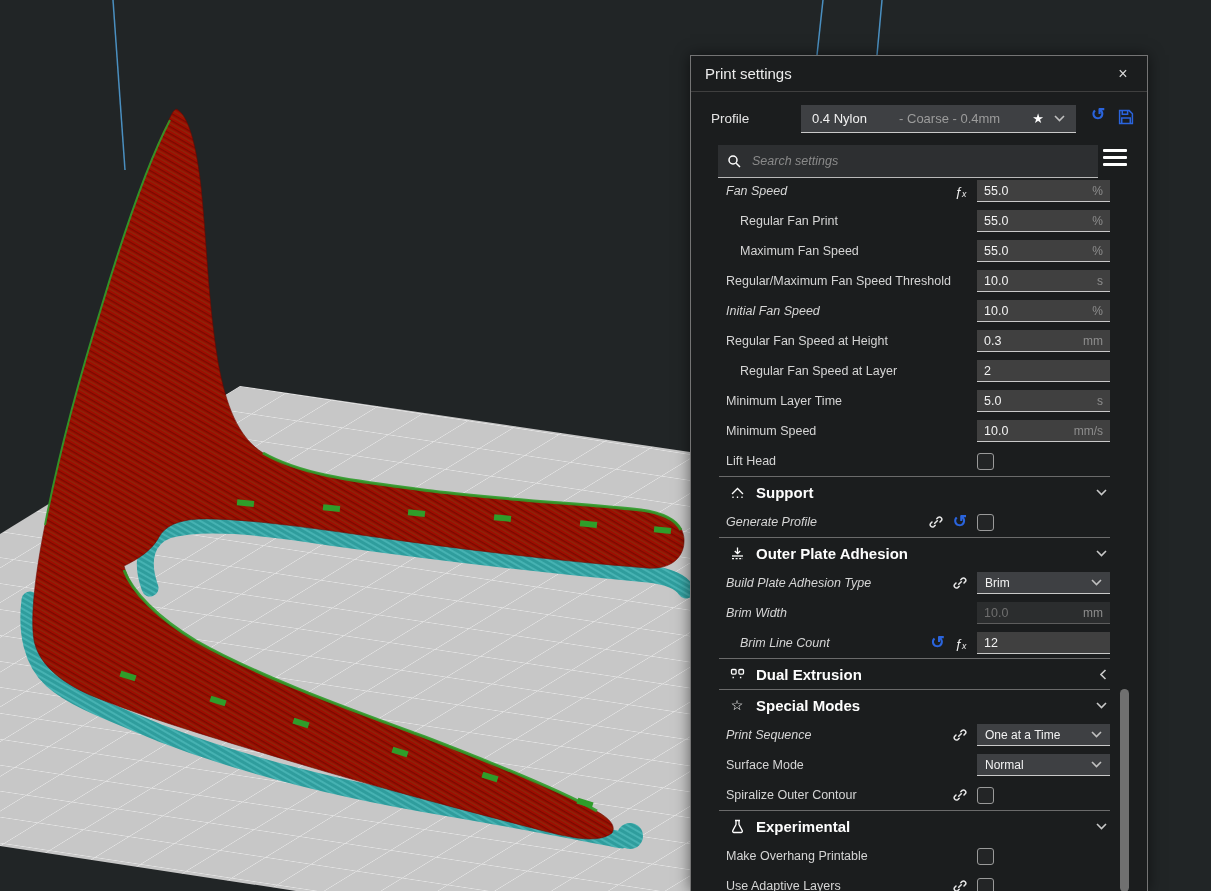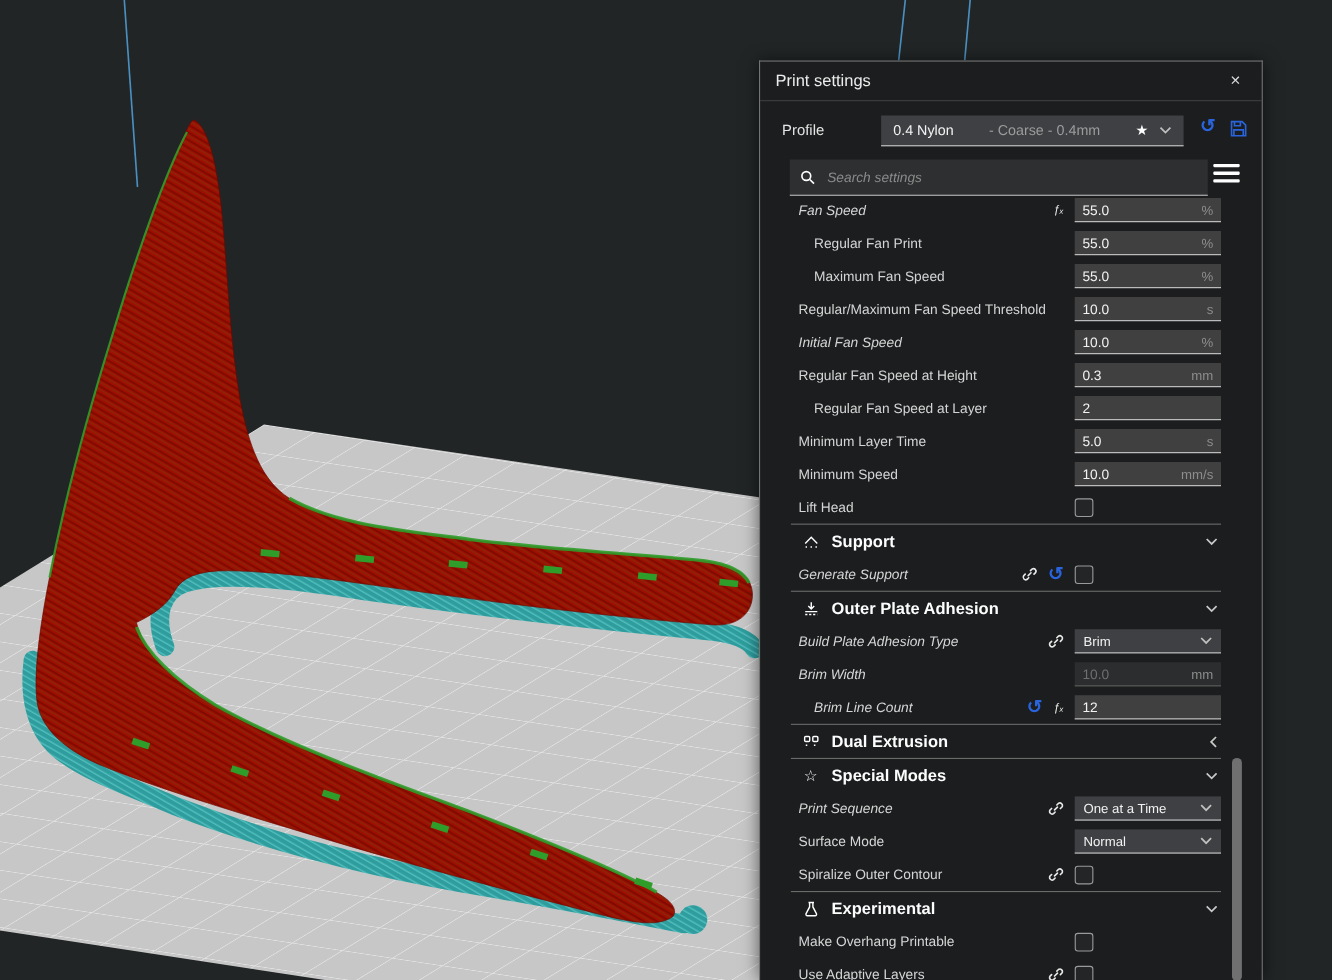--- a/index.html
+++ b/index.html
@@ -31,21 +31,21 @@
   .search input::placeholder{color:#8a8a8a;}
   .hamb{position:absolute;left:412px;top:57px;width:24px;display:flex;flex-direction:column;gap:4px;}
   .hamb i{display:block;height:3px;background:#fff;border-radius:1px;}
 
   .settings{position:absolute;top:120px;left:0;right:0;bottom:0;overflow:hidden;}
   .row{display:flex;align-items:center;height:30px;padding:0 37px 0 35px;box-sizing:border-box;}
   .row.ind{padding-left:49px;}
   .lbl{flex:1;font-size:12.5px;color:#d5d5d5;white-space:nowrap;overflow:hidden;}
   .lbl.it{font-style:italic;}
   .ricons{display:flex;align-items:center;gap:10px;margin-right:10px;}
-  .fxg{color:#efefef;font-size:10px;font-style:italic;}
+  .fxg{color:#efefef;font-size:13px;font-style:italic;}
   .field{width:133px;min-width:133px;height:22px;background:#404040;border-bottom:1px solid #c9c9c9;
     display:flex;align-items:center;justify-content:space-between;padding:0 7px;box-sizing:border-box;}
   .field .val{font-size:12.5px;color:#f2f2f2;}
   .field .unit{font-size:12px;color:#8d8d8d;}
   .field.dis{background:#2b2d2e;border-bottom-color:#5d5d5d;}
   .field.dis .val{color:#6f6f6f;}
   .dd{width:133px;min-width:133px;height:22px;background:#3e4043;border-bottom:1px solid #c9c9c9;
     display:flex;align-items:center;justify-content:space-between;padding:0 8px;box-sizing:border-box;}
   .dd .val{font-size:12px;color:#f2f2f2;white-space:nowrap;}
   .cbwrap{width:133px;min-width:133px;display:flex;}
@@ -245,21 +245,21 @@
             <path d="M2 9 L7.5 3.5 L13 9"></path>
               <path d="M3 11.5 v2.5 M7.5 11.5 v2.5 M12 11.5 v2.5" stroke-dasharray="1.5 1.5"></path>
           </svg>
           </span>
         <span class="stitle">Support</span>
         <svg width="11" height="7">
             <polyline points="1,1 5.5,5.5 10,1" fill="none" stroke="#c8c8c8" stroke-width="1.6"></polyline>
           </svg>
       </div>
       <div class="row">
-        <span class="lbl it">Generate Support</span>
+        <span class="lbl it">Generate Profile</span>
         <span class="ricons">
           <svg width="14" height="14" viewBox="0 0 14 14" fill="none" stroke="#e8e8e8" stroke-width="1.5" stroke-linecap="round">
             <path d="M5.7 8.3 L8.3 5.7 M6.2 10.2 l-1.4 1.4 a2.3 2.3 0 0 1 -3.2 -3.2 l1.4 -1.4 M7.8 3.8 l1.4 -1.4 a2.3 2.3 0 0 1 3.2 3.2 l-1.4 1.4"></path>
           </svg>
           <span class="reset-g">↺</span>
         </span>
         <span class="cbwrap">
             <span class="cb"></span>
           </span>
       </div>

